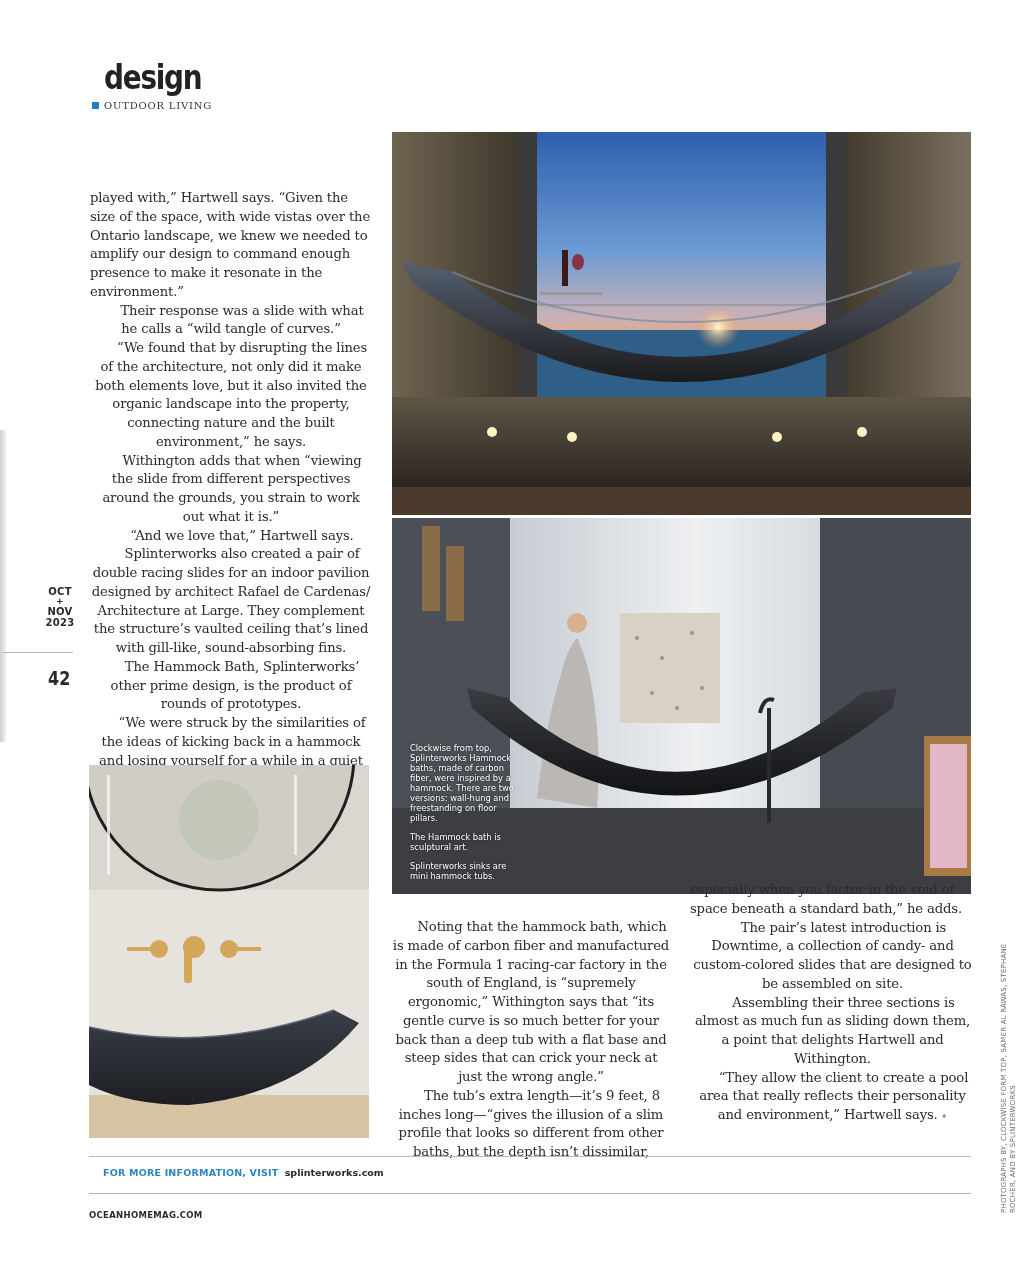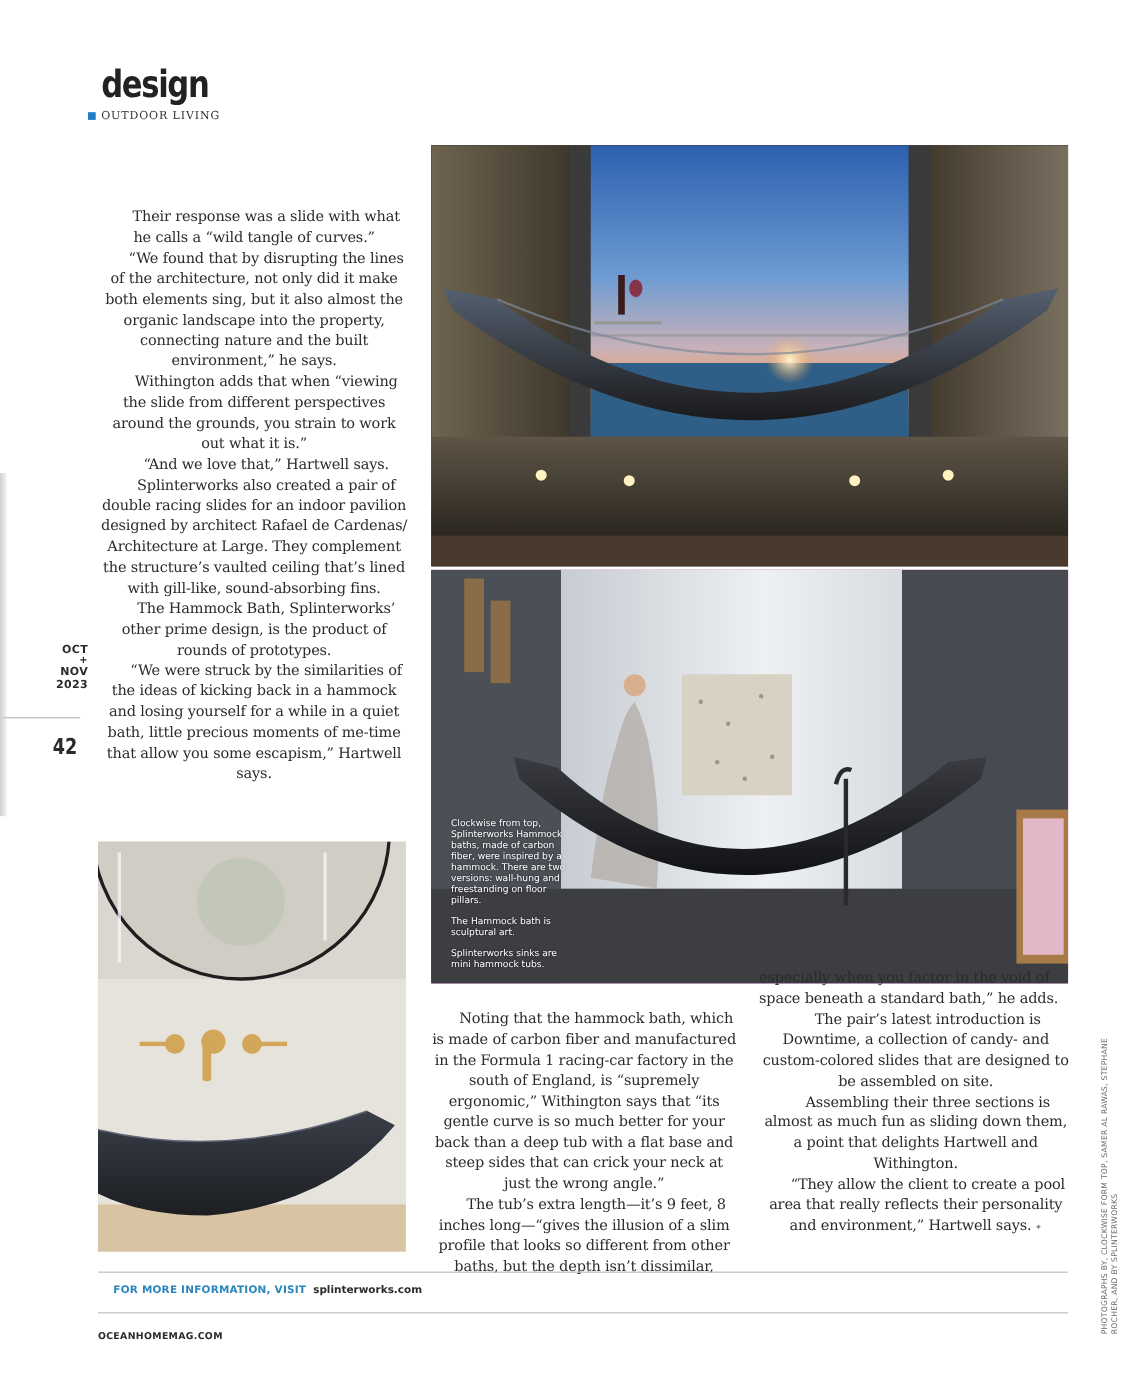--- a/index.html
+++ b/index.html
@@ -4,21 +4,21 @@
   <style>
     * { box-sizing: border-box; margin: 0; padding: 0; }
     html, body { width: 1024px; height: 1271px; background: #ffffff; overflow: hidden; }
     body { position: relative; font-family: "DejaVu Serif", serif; color: #2a2a2a; }
 
     .fold-shadow {
       position: absolute; left: 0; top: 430px; width: 6px; height: 312px;
       background: linear-gradient(to right, #cfcfcf, #f2f2f2);
     }
 
-    .section-head { position: absolute; left: 92px; top: 58px; }
+    .section-head { position: absolute; left: 104px; top: 58px; }
     .section-title {
       font-family: "DejaVu Sans", sans-serif; font-weight: bold;
       font-size: 34px; letter-spacing: -1.5px; color: #222;
       transform: scaleX(0.82); transform-origin: left; line-height: 38px;
     }
     .section-sub {
       position: absolute; left: -12px; top: 42px; white-space: nowrap;
       display: flex; align-items: center; gap: 5px;
       font-family: "DejaVu Serif", serif; font-weight: normal;
       font-size: 10px; letter-spacing: 0.8px; color: #333;
@@ -29,37 +29,37 @@
       position: absolute; font-size: 13.2px; line-height: 18.75px; color: #2b2b2b;
       letter-spacing: -0.15px;
     }
     .col p { text-indent: 0; }
     .col p.ind { text-indent: 22px; text-align: center; }
     .col-left { left: 90px; top: 189px; width: 282px; }
     .col-mid { left: 392px; top: 918px; width: 278px; }
     .col-right { left: 690px; top: 868px; width: 285px; margin-top: 13px; }
 
     .folio {
-      position: absolute; left: 40px; top: 586px; width: 40px; text-align: right;
+      position: absolute; left: 40px; top: 586px; width: 40px; text-align: center;
       font-family: "DejaVu Sans", sans-serif; font-weight: bold; font-size: 10px;
       line-height: 11px; color: #2a2a2a; letter-spacing: 0.3px;
     }
     .folio .plus { font-size: 9px; line-height: 9px; }
     .folio-rule { position: absolute; left: 3px; top: 652px; width: 70px; height: 1px; background: #b5b5b5; }
     .page-num {
       position: absolute; left: 48px; top: 666px;
       font-family: "DejaVu Sans", sans-serif; font-size: 20px; font-weight: bold;
       color: #2a2a2a; transform: scaleX(0.8); transform-origin: left;
     }
 
     .photo { position: absolute; overflow: hidden; }
     .photo-top { left: 392px; top: 132px; width: 579px; height: 383px;
       background: #3a342c; }
     .photo-mid { left: 392px; top: 518px; width: 579px; height: 376px;
-      background: #701a75; }
+      background: #3b82f6; }
     .photo-sink { left: 89px; top: 765px; width: 280px; height: 373px;
       background: #e3e0da; }
 
     .caption {
       position: absolute; left: 18px; bottom: 13px; width: 110px;
       font-family: "DejaVu Sans", sans-serif; font-size: 8.3px; line-height: 10px;
       color: #ffffff; text-shadow: 0 0 2px rgba(0,0,0,0.6);
     }
     .caption p { margin-bottom: 9px; }
     .caption p:last-child { margin-bottom: 0; }
@@ -106,22 +106,23 @@
 <div class="folio">
   <div>OCT</div>
   <div class="plus">+</div>
   <div>NOV</div>
   <div>2023</div>
 </div>
 <div class="folio-rule"></div>
 <div class="page-num">42</div>
 
 <div class="col col-left">
+  <p>played with,” Hartwell says. “Given the size of the space, with wide vistas over the Ontario landscape, we knew we needed to amplify our design to command enough presence to make it resonate in the environment.”</p>
   <p class="ind">Their response was a slide with what he calls a “wild tangle of curves.”</p>
-  <p class="ind">“We found that by disrupting the lines of the architecture, not only did it make both elements sing, but it also almost the organic landscape into the property, connecting nature and the built environment,” he says.</p>
+  <p class="ind">“We found that by disrupting the lines of the architecture, not only did it make both elements love, but it also invited the organic landscape into the property, connecting nature and the built environment,” he says.</p>
   <p class="ind">Withington adds that when “viewing the slide from different perspectives around the grounds, you strain to work out what it is.”</p>
   <p class="ind">“And we love that,” Hartwell says.</p>
   <p class="ind">Splinterworks also created a pair of double racing slides for an indoor pavilion designed by architect Rafael de Cardenas/ Architecture at Large. They complement the structure’s vaulted ceiling that’s lined with gill-like, sound-absorbing fins.</p>
   <p class="ind">The Hammock Bath, Splinterworks’ other prime design, is the product of rounds of prototypes.</p>
   <p class="ind">“We were struck by the similarities of the ideas of kicking back in a hammock and losing yourself for a while in a quiet bath, little precious moments of me-time that allow you some escapism,” Hartwell says.</p>
 </div>
 
 <div class="photo photo-top">
   <svg width="579" height="383" viewBox="0 0 579 383">
     <defs>

